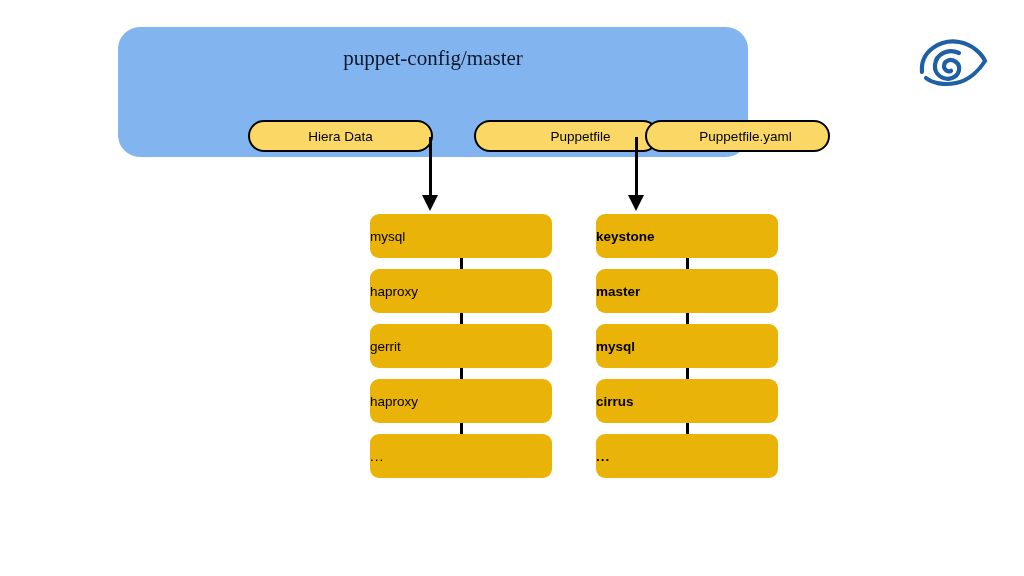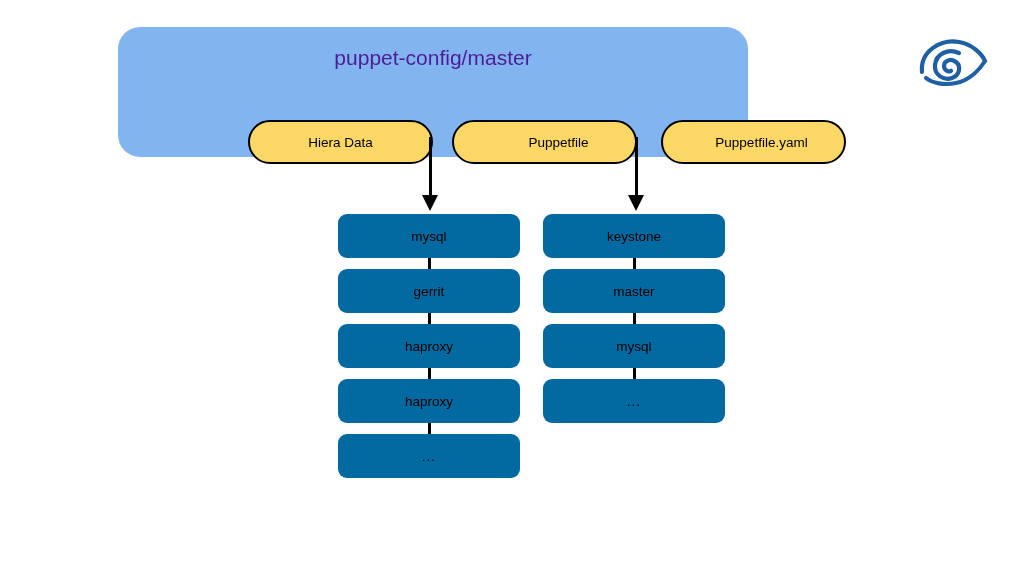--- a/index.html
+++ b/index.html
@@ -27,45 +27,46 @@
     border-radius: 22px;
     box-sizing: border-box;
   }
   #repo-title {
     position: absolute;
     left: 0;
     top: 18px;
     width: 100%;
     text-align: center;
     font-size: 21px;
-    color: #4c1d95;
+    color: #0f172a;
     line-height: 26px;
     white-space: nowrap;
+    font-family: Liberation Serif, serif;
   }
 
   
   .file-box {
     position: absolute;
     top: 93px;
     width: 185px;
-    height: 44px;
+    height: 32px;
     background: #FBD866;
     border: 2.5px solid #000000;
     border-radius: 22px;
     box-sizing: border-box;
     display: flex;
     align-items: center;
     justify-content: center;
     font-size: 13.5px;
     color: #000000;
     white-space: nowrap;
   }
   #file-hiera    { left: 130px; }
-  #file-puppetfile { left: 334px; padding-left: 28px; }
-  #file-puppetfile-yaml { left: 543px; padding-left: 16px; }
+  #file-puppetfile { left: 356px; padding-left: 28px; }
+  #file-puppetfile-yaml { left: 527px; padding-left: 16px; }
 
   
   .arrow {
     position: absolute;
     top: 137px;
     width: 16px;
     height: 75px;
     overflow: visible;
   }
   #arrow-left  { left: 422px; }
@@ -89,36 +90,36 @@
     border-top: 16px solid #000000;
   }
 
   
   .module-column {
     position: absolute;
     top: 214px;
     width: 182px;
   }
   #column-left  { left: 338px; }
-  #column-right { left: 543px; }
+  #column-right { left: 564px; font-weight: bold; }
 
   .module-box {
     position: relative;
     width: 182px;
     height: 44px;
-    background: #0369a1;
+    background: #eab308;
     border-radius: 9px;
     box-sizing: border-box;
     display: flex;
     align-items: center;
-    justify-content: center;
     font-size: 13.5px;
     color: #000000;
     white-space: nowrap;
     margin-bottom: 11px;
+    margin-left: 32px;
   }
   .module-box:last-child { margin-bottom: 0; }
 
   
   .module-box.has-connector::after {
     content: "";
     position: absolute;
     left: 50%;
     margin-left: -1.5px;
     top: 44px;
@@ -165,42 +166,45 @@
 <div class="arrow" id="arrow-right">
   <div class="shaft"></div>
   <div class="head"></div>
 </div>
 
 <div class="module-column" id="column-left">
   <div class="module-box has-connector">
     <span class="module-label">mysql</span>
   </div>
   <div class="module-box has-connector">
+    <span class="module-label">haproxy</span>
+  </div>
+  <div class="module-box has-connector">
     <span class="module-label">gerrit</span>
-  </div>
-  <div class="module-box has-connector">
-    <span class="module-label">haproxy</span>
   </div>
   <div class="module-box has-connector">
     <span class="module-label">haproxy</span>
   </div>
   <div class="module-box">
     <span class="module-label ellipsis">...</span>
   </div>
 </div>
 
 <div class="module-column" id="column-right">
   <div class="module-box has-connector">
     <span class="module-label">keystone</span>
   </div>
   <div class="module-box has-connector">
     <span class="module-label">master</span>
   </div>
   <div class="module-box has-connector">
     <span class="module-label">mysql</span>
+  </div>
+  <div class="module-box has-connector">
+    <span class="module-label">cirrus</span>
   </div>
   <div class="module-box">
     <span class="module-label ellipsis">...</span>
   </div>
 </div>
 
 <div id="logo">
   <svg viewBox="0 0 76 58" width="76" height="58" xmlns="http://www.w3.org/2000/svg">
     <g fill="none" stroke="#1F5FA3" stroke-width="4.2" stroke-linecap="round">
 

